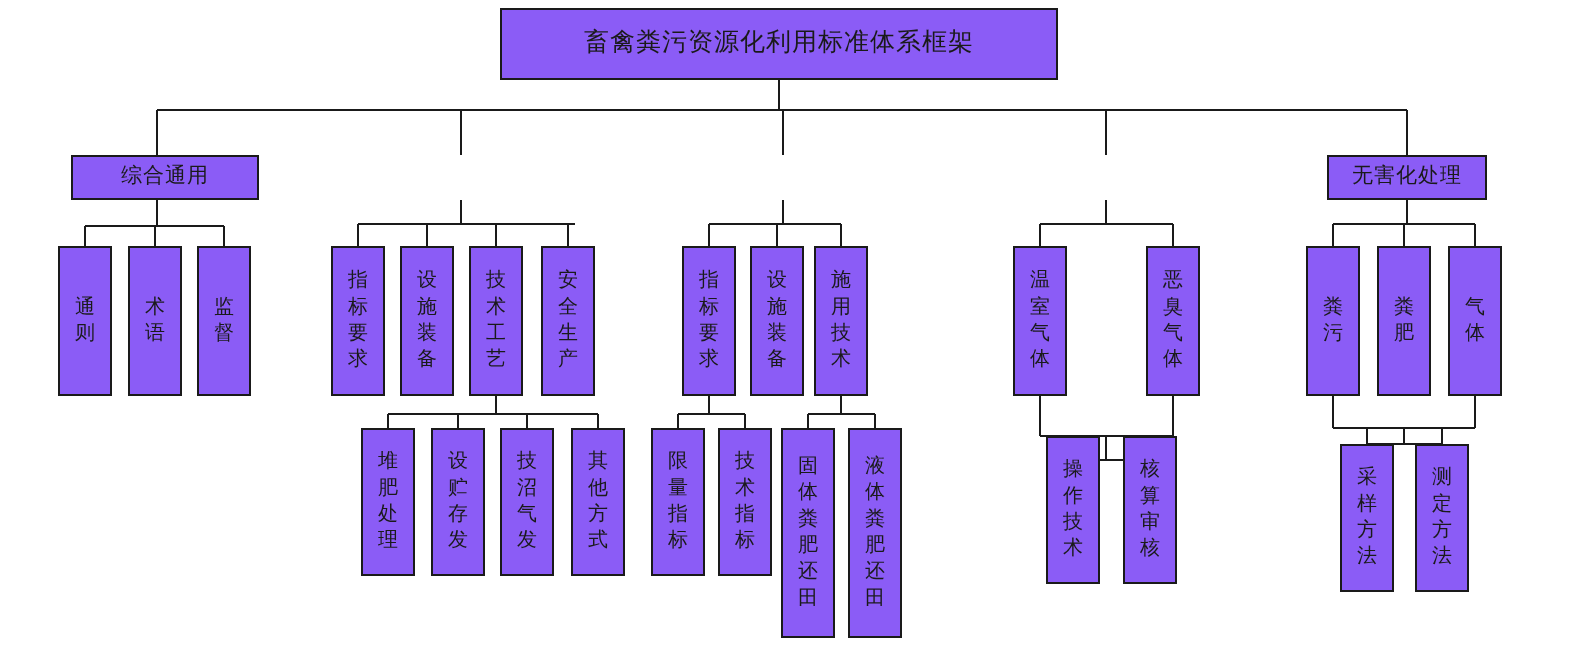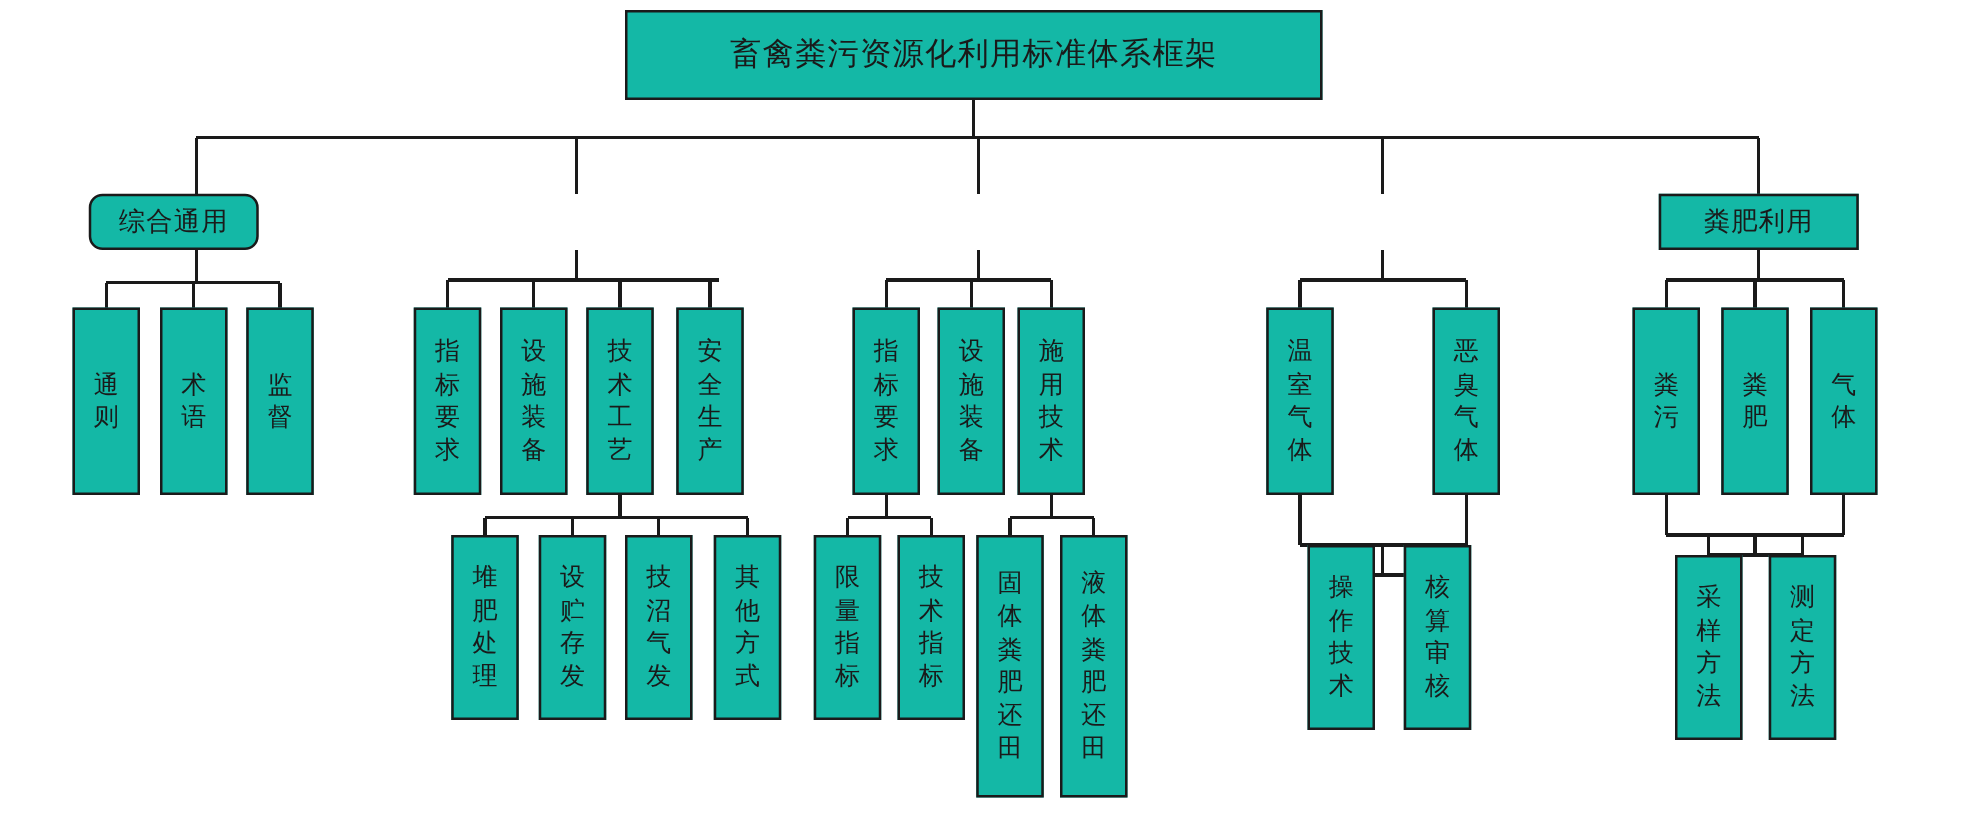--- a/index.html
+++ b/index.html
@@ -17,28 +17,29 @@
   }
   #wires{
     position:absolute;
     left:0;top:0;
     width:1587px;height:659px;
     pointer-events:none;
   }
   .node{
     position:absolute;
     box-sizing:border-box;
-    background:#14b8a6;
+    background:#8b5cf6;
     border:2px solid #1a1a1a;
     display:flex;
     align-items:center;
     justify-content:center;
     text-align:center;
     color:#1a1a1a;
     z-index:2;
+    font-family:Liberation Mono, monospace;
   }
   .node .txt{
     display:block;
     line-height:1.18;
     white-space:pre-line;
   }
   
   .root{
     font-size:25px;
     letter-spacing:1px;
@@ -145,25 +146,25 @@
       <path d="M1073,460 L1073,438"></path>
       <path d="M1367,444 L1367,428"></path>
       <path d="M1442,444 L1442,428"></path>
     </g>
   </svg>
 
   <div class="node root" style="left:500px;top:8px;width:558px;height:72px;">
     <span class="txt">畜禽粪污资源化利用标准体系框架</span>
   </div>
 
-  <div class="node cat" style="left:71px;top:155px;width:136px;height:45px;border-radius:11px;">
+  <div class="node cat" style="left:71px;top:155px;width:188px;height:45px;">
     <span class="txt">综合通用</span>
   </div>
   <div class="node cat" style="left:1327px;top:155px;width:160px;height:45px;">
-    <span class="txt">粪肥利用</span>
+    <span class="txt">无害化处理</span>
   </div>
 
   <div class="node vert" style="left:58px;top:246px;width:54px;height:150px;">
     <span class="txt">通
 则</span>
   </div>
   <div class="node vert" style="left:128px;top:246px;width:54px;height:150px;">
     <span class="txt">术
 语</span>
   </div>

